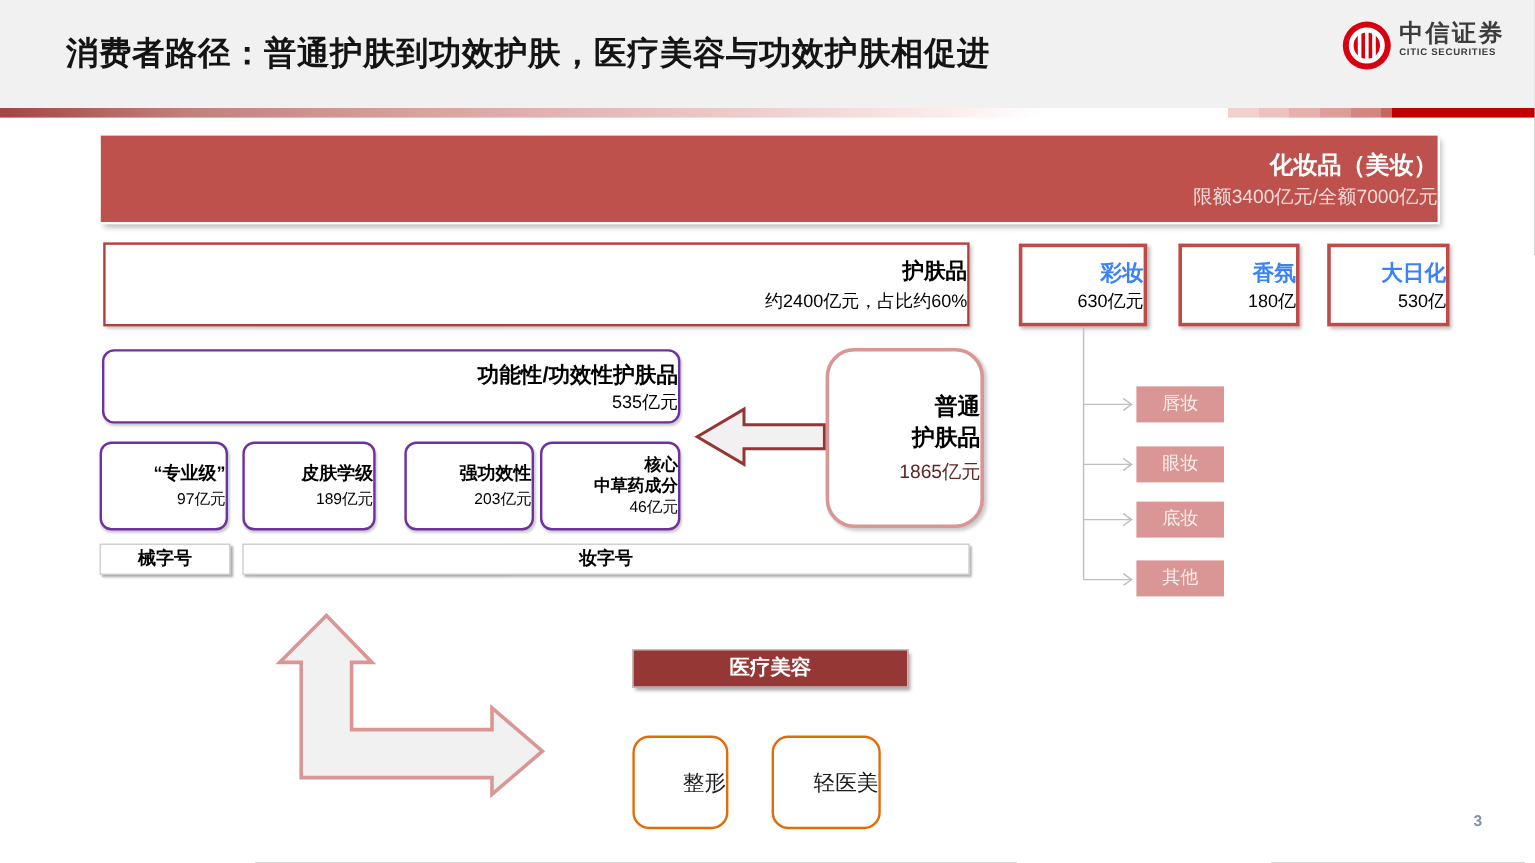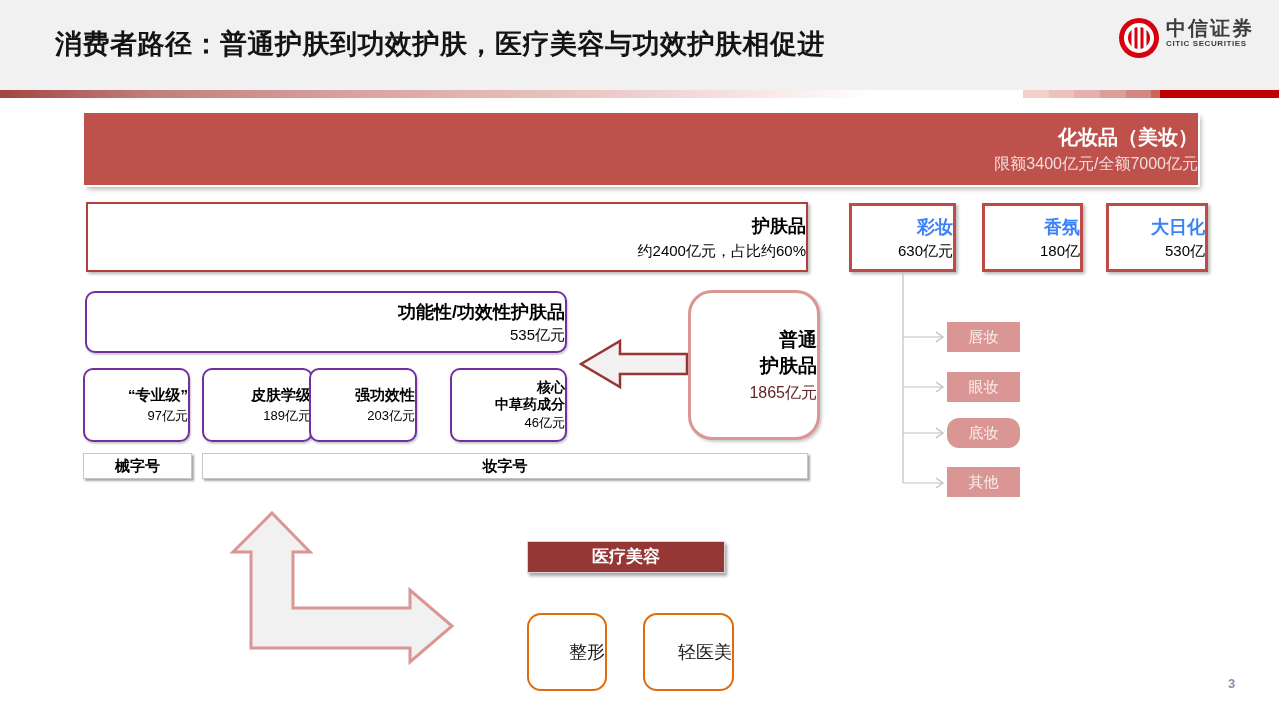--- a/index.html
+++ b/index.html
@@ -71,21 +71,21 @@
   .reg-box {
     position:absolute; top:453px; height:26px; background:#fff;
     border:1px solid #c6c6c6; box-shadow:2px 2px 2px rgba(0,0,0,0.35);
     font-size:15px; font-weight:bold; color:#000; line-height:24px; text-align:center;
   }
   .pink-box {
     position:absolute; left:947px; width:73px; height:30px; background:#d99694;
     color:#f8efee; font-size:15px; text-align:center; line-height:30px;
   }
   .medical-banner {
-    position:absolute; left:527px; top:541px; width:198px; height:32px;
+    position:absolute; left:527px; top:541px; width:230px; height:32px;
     background:#953735; border:1px solid #d6d6d6; box-shadow:2px 3px 3px rgba(0,0,0,0.35);
     color:#ffffff; font-size:17px; font-weight:bold; text-align:center; line-height:30px;
   }
   .orange-box {
     position:absolute; top:613px; height:78px; background:#fff;
     border:2.5px solid #e36c0a; border-radius:14px;
     font-family:"Liberation Serif","DejaVu Serif",serif; font-size:18px; color:#1a1a1a;
   }
   .arrow-svg { position:absolute; }
   .footer-source {
@@ -155,21 +155,21 @@
   </div>
 
   <div class="purple-sub vcenter" style="left:83px; width:107px;">
     <div class="purple-sub-title">“专业级”</div>
     <div class="purple-sub-value">97亿元</div>
   </div>
   <div class="purple-sub vcenter" style="left:202px; width:111px;">
     <div class="purple-sub-title">皮肤学级</div>
     <div class="purple-sub-value">189亿元</div>
   </div>
-  <div class="purple-sub vcenter" style="left:309px; width:108px;">
+  <div class="purple-sub vcenter" style="left:337px; width:108px;">
     <div class="purple-sub-title">强功效性</div>
     <div class="purple-sub-value">203亿元</div>
   </div>
   <div class="purple-sub vcenter" style="left:450px; width:117px;">
     <div class="purple-sub-title small">核心</div>
     <div class="purple-sub-title small">中草药成分</div>
     <div class="purple-sub-value" style="margin-top:1px;">46亿元</div>
   </div>
 
   <div class="reg-box" style="left:83px; width:109px;">械字号</div>
@@ -184,21 +184,21 @@
         <polyline points="38,110 45,115 38,120"></polyline>
       <line x1="5" y1="161" x2="44" y2="161"></line> 
         <polyline points="38,156 45,161 38,166"></polyline>
       <line x1="5" y1="211" x2="44" y2="211"></line> 
         <polyline points="38,206 45,211 38,216"></polyline>
     </g>
   </svg>
 
   <div class="pink-box" style="top:322px;">唇妆</div>
   <div class="pink-box" style="top:372px;">眼妆</div>
-  <div class="pink-box" style="top:418px;border-radius:12px;">底妆</div>
+  <div class="pink-box" style="top:418px;">底妆</div>
   <div class="pink-box" style="top:467px;">其他</div>
 
   <svg class="arrow-svg" style="left:225px; top:505px;" width="235" height="168">
     <polygon points="47,8 85,47 68,47 68,103 185,103 185,85 227,121 185,157 185,143 26,143 26,47 8,47" fill="#f2f1f1" stroke="#d99694" stroke-width="3"></polygon>
   </svg>
 
   <div class="medical-banner">医疗美容</div>
   <div class="orange-box vcenter" style="left:527px; width:80px;">
     <span>整形</span>
   </div>

